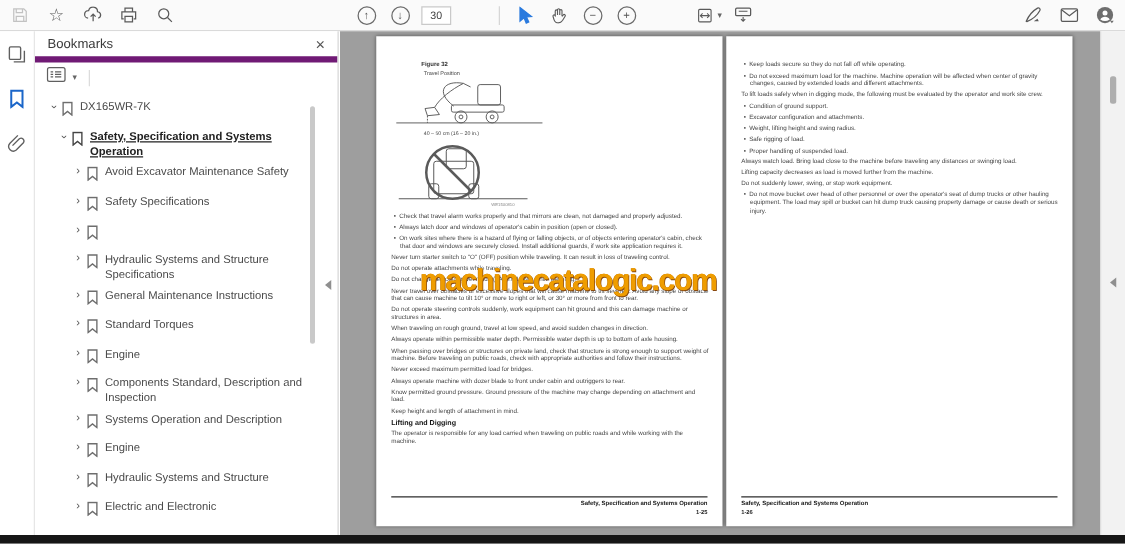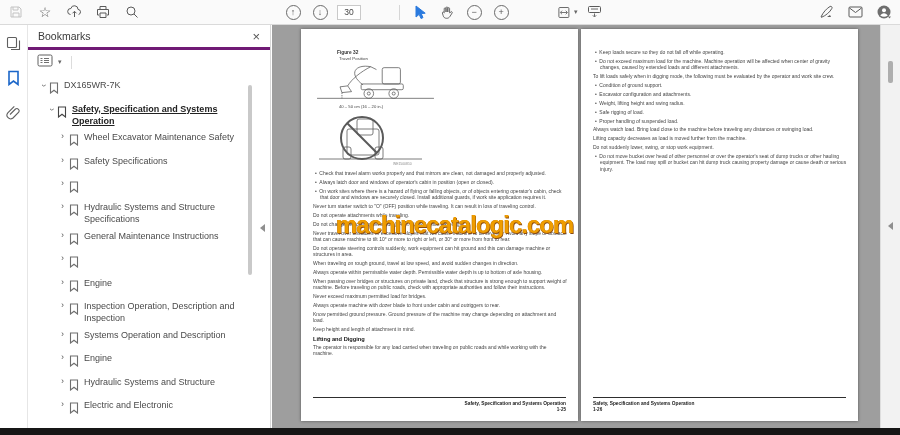--- a/index.html
+++ b/index.html
@@ -20,21 +20,21 @@
   .caret { font-size:7px; color:#666; margin-left:2px; }
   .tsep { width:1px; height:15px; background:#d6d6d6; margin:0 3px; }
   .star { font-size:14px; color:#5a5a5a; }
   .closex { font-size:13px; color:#555; }
 
   
   .rail { position:absolute; left:0; top:25px; width:28px; bottom:7px; background:#fff; border-right:1px solid #e6e6e6; display:flex; flex-direction:column; align-items:center; padding-top:11px; gap:15px; }
 
   
   .panel { position:absolute; left:28px; top:25px; width:243px; bottom:7px; background:#fff; border-right:1px solid #d8d8d8; overflow:hidden; }
-  .phead { height:25px; display:flex; align-items:center; padding:0 10px; border-bottom:3px solid #701a75; }
+  .phead { height:25px; display:flex; align-items:center; padding:0 10px; border-bottom:5px solid #701a75; }
   .ptitle { font-size:10.5px; color:#3a3a3a; flex:1; }
   .popts { height:24px; display:flex; align-items:center; padding:0 9px; gap:3px; }
   .optsep { width:1px; height:13px; background:#dcdcdc; margin-left:6px; }
   .tree { position:absolute; left:0; top:52px; right:16px; bottom:0; overflow:hidden; }
   .bm { display:flex; align-items:flex-start; padding:2.2px 4px 2.2px 0; cursor:default; }
   .bm .chev { flex:0 0 13px; text-align:center; font-size:9px; color:#555; line-height:1.3; }
   .chev.down { transform:rotate(90deg); transform-origin:50% 55%; }
   .bm .ic { flex:0 0 15px; padding-top:1px; color:#6e6e6e; }
   .bm .lbl { flex:1; font-size:9px; color:#4a4a4a; line-height:1.35; }
   .lv0 { padding-left:8px; }
@@ -219,21 +219,21 @@
         <span class="ic"><svg width="10" height="12" viewBox="0 0 10 12">
               <path d="M1.5 1h7v10L5 8.2 1.5 11z" fill="none" stroke="currentColor" stroke-width="1.1"></path>
             </svg></span>
         <span class="lbl">Safety, Specification and Systems Operation</span>
       </div>
       <div class="bm lv2">
         <span class="chev">›</span>
         <span class="ic"><svg width="10" height="12" viewBox="0 0 10 12">
               <path d="M1.5 1h7v10L5 8.2 1.5 11z" fill="none" stroke="currentColor" stroke-width="1.1"></path>
             </svg></span>
-        <span class="lbl">Wheel Excavator Maintenance Safety</span>
+        <span class="lbl">Avoid Excavator Maintenance Safety</span>
       </div>
       <div class="bm lv2">
         <span class="chev">›</span>
         <span class="ic"><svg width="10" height="12" viewBox="0 0 10 12">
               <path d="M1.5 1h7v10L5 8.2 1.5 11z" fill="none" stroke="currentColor" stroke-width="1.1"></path>
             </svg></span>
         <span class="lbl">Safety Specifications</span>
       </div>
       <div class="bm lv2">
         <span class="chev">›</span>
@@ -253,34 +253,35 @@
         <span class="ic"><svg width="10" height="12" viewBox="0 0 10 12">
               <path d="M1.5 1h7v10L5 8.2 1.5 11z" fill="none" stroke="currentColor" stroke-width="1.1"></path>
             </svg></span>
         <span class="lbl">General Maintenance Instructions</span>
       </div>
       <div class="bm lv2">
         <span class="chev">›</span>
         <span class="ic"><svg width="10" height="12" viewBox="0 0 10 12">
               <path d="M1.5 1h7v10L5 8.2 1.5 11z" fill="none" stroke="currentColor" stroke-width="1.1"></path>
             </svg></span>
+        <span class="lbl">Standard Torques</span>
       </div>
       <div class="bm lv2">
         <span class="chev">›</span>
         <span class="ic"><svg width="10" height="12" viewBox="0 0 10 12">
               <path d="M1.5 1h7v10L5 8.2 1.5 11z" fill="none" stroke="currentColor" stroke-width="1.1"></path>
             </svg></span>
         <span class="lbl">Engine</span>
       </div>
       <div class="bm lv2">
         <span class="chev">›</span>
         <span class="ic"><svg width="10" height="12" viewBox="0 0 10 12">
               <path d="M1.5 1h7v10L5 8.2 1.5 11z" fill="none" stroke="currentColor" stroke-width="1.1"></path>
             </svg></span>
-        <span class="lbl">Inspection Operation, Description and Inspection</span>
+        <span class="lbl">Components Standard, Description and Inspection</span>
       </div>
       <div class="bm lv2">
         <span class="chev">›</span>
         <span class="ic"><svg width="10" height="12" viewBox="0 0 10 12">
               <path d="M1.5 1h7v10L5 8.2 1.5 11z" fill="none" stroke="currentColor" stroke-width="1.1"></path>
             </svg></span>
         <span class="lbl">Systems Operation and Description</span>
       </div>
       <div class="bm lv2">
         <span class="chev">›</span>

